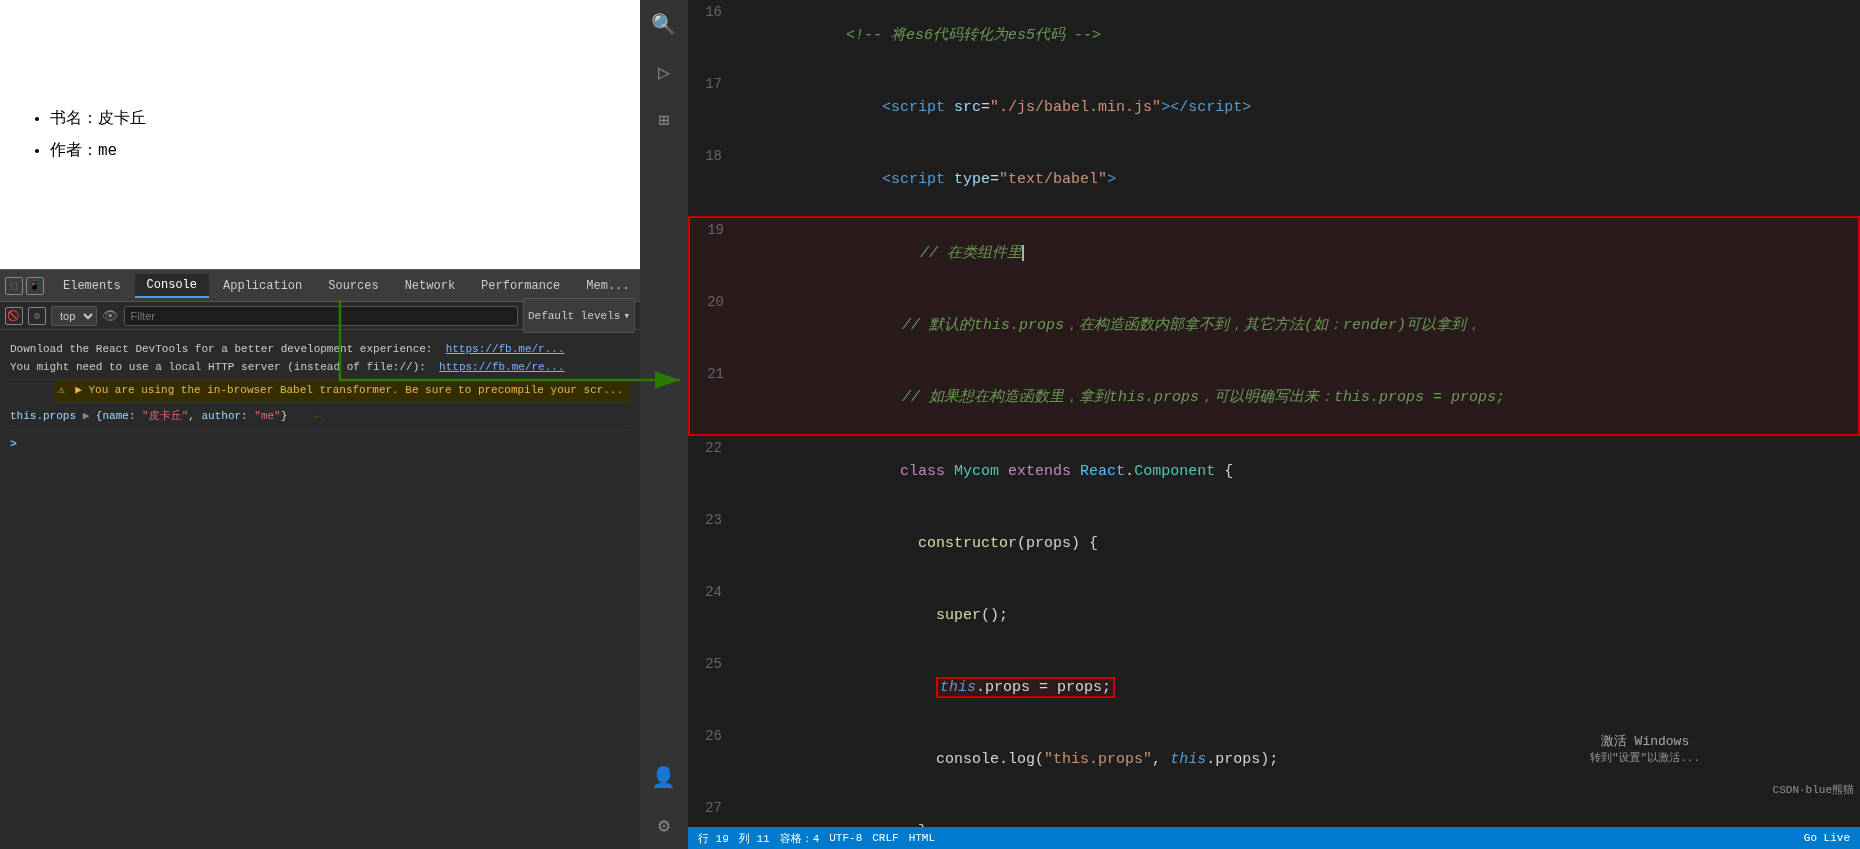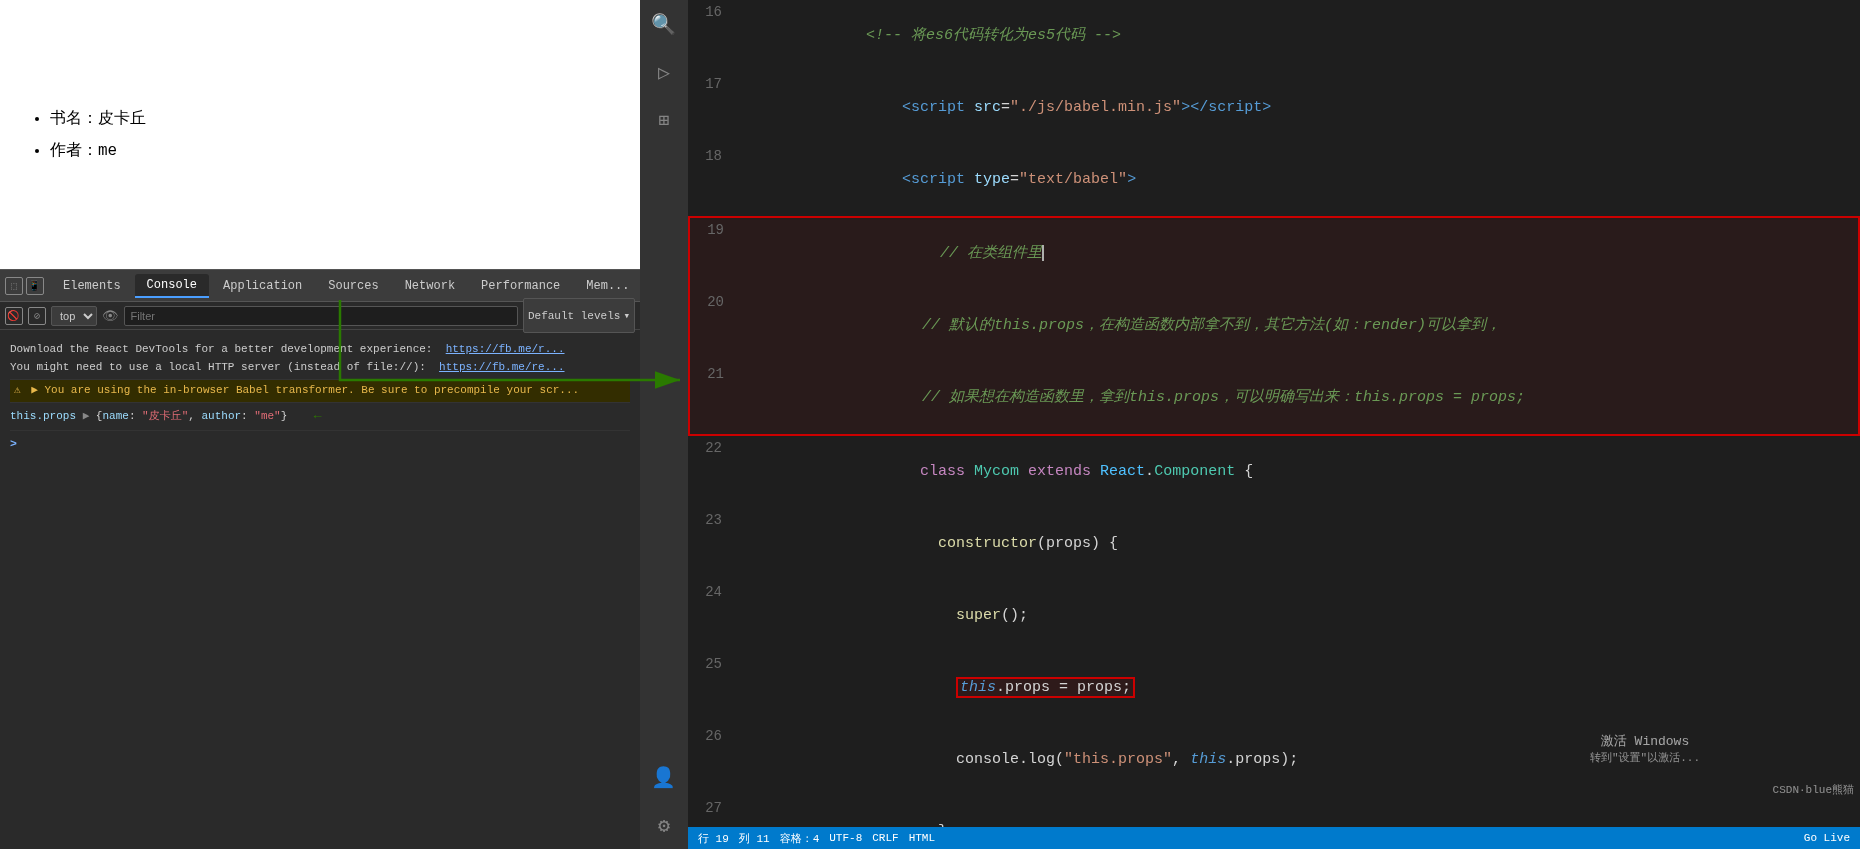--- a/index.html
+++ b/index.html
@@ -119,21 +119,21 @@
       line-height: 1.6;
     }
 
     .console-msg {
       padding: 3px 0;
       border-bottom: 1px solid #333;
       font-size: 11px;
     }
 
     .console-msg.info { color: #ccc; }
-    .console-msg.warning { color: #e8b84b; background: #332d00; padding: 2px 4px; }
+    .console-msg.warning { color: #e8b84b; background: #332d00; padding: 2px 4px; margin-left: 44px; }
     .console-msg.result { color: #ccc; }
 
     .console-link { color: #7cb3ff; text-decoration: underline; }
     .console-prompt { color: #7cb3ff; font-weight: bold; display: block; margin-top: 4px; }
     .props-expand { color: #888; cursor: pointer; }
 
     
     .right-panel {
       flex: 1;
       display: flex;
@@ -183,21 +183,20 @@
       flex-direction: column;
       padding: 0;
     }
 
     .code-line {
       display: flex;
       align-items: flex-start;
       min-height: 24px;
       line-height: 24px;
       font-size: 15px;
-      gap: 20px;
     }
 
     .line-num {
       width: 50px;
       min-width: 50px;
       text-align: right;
       padding-right: 16px;
       color: #666;
       user-select: none;
       font-size: 14px;

